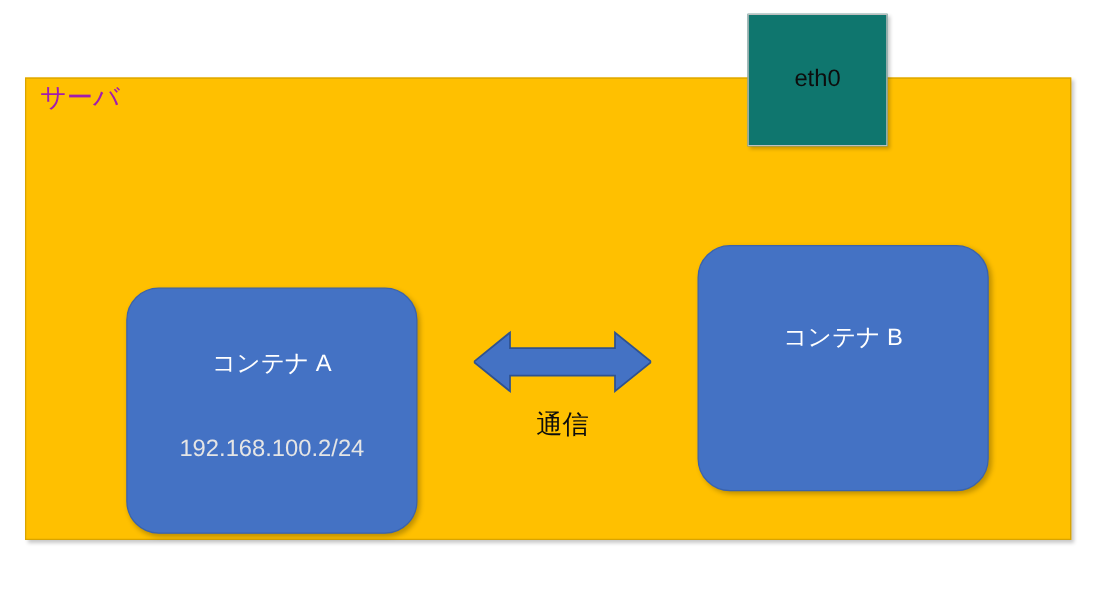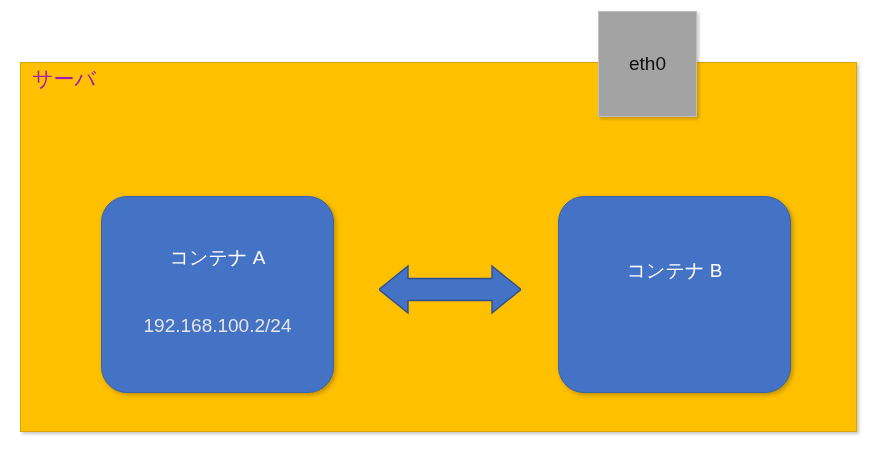--- a/index.html
+++ b/index.html
@@ -42,23 +42,23 @@
     font-weight: 400;
     letter-spacing: 0px;
     white-space: nowrap;
   }
 
   
   .eth-box {
     position: absolute;
     left: 598px;
     top: 11px;
-    width: 99px;
+    width: 112px;
     height: 106px;
-    background: #a3a3a3;
+    background: #0f766e;
     border: 1px solid #bfbfbf;
     box-sizing: border-box;
     box-shadow: 2px 2px 3px rgba(0,0,0,0.22);
   }
   .eth-label {
     position: absolute;
     left: 0;
     top: 0;
     width: 100%;
     height: 100%;
@@ -79,21 +79,21 @@
     background: #4472C4;
     border: 1px solid #3a63ad;
     box-sizing: border-box;
     border-radius: 26px;
     box-shadow: 2px 2px 4px rgba(0,0,0,0.25);
     display: flex;
     flex-direction: column;
     align-items: center;
     justify-content: center;
   }
-  #container-a { left: 101px; }
+  #container-a { left: 101px; margin-top: 34px; }
   #container-b { left: 558px; align-items: center; }
 
   .container-title {
     font-size: 19px;
     color: #ffffff;
     line-height: 26px;
     white-space: nowrap;
     margin-bottom: 42px;
     margin-top: -6px;
   }
@@ -141,18 +141,19 @@
 
   <div class="container-box" id="container-b">
     <div class="container-title">コンテナ B</div>
   </div>
 
   <div class="arrow-wrap">
     <svg width="142" height="53" viewBox="0 0 142 53" xmlns="http://www.w3.org/2000/svg">
       <polygon points="0,26.5 29,3 29,15.5 113,15.5 113,3 142,26.5 113,50 113,37.5 29,37.5 29,50" fill="#4472C4" stroke="#2F528F" stroke-width="1.4" stroke-linejoin="miter"></polygon>
     </svg>
   </div>
+  <div class="arrow-label">通信</div>
 
   <div class="eth-box">
     <div class="eth-label">eth0</div>
   </div>
 
 </div>
 
 </body></html>

